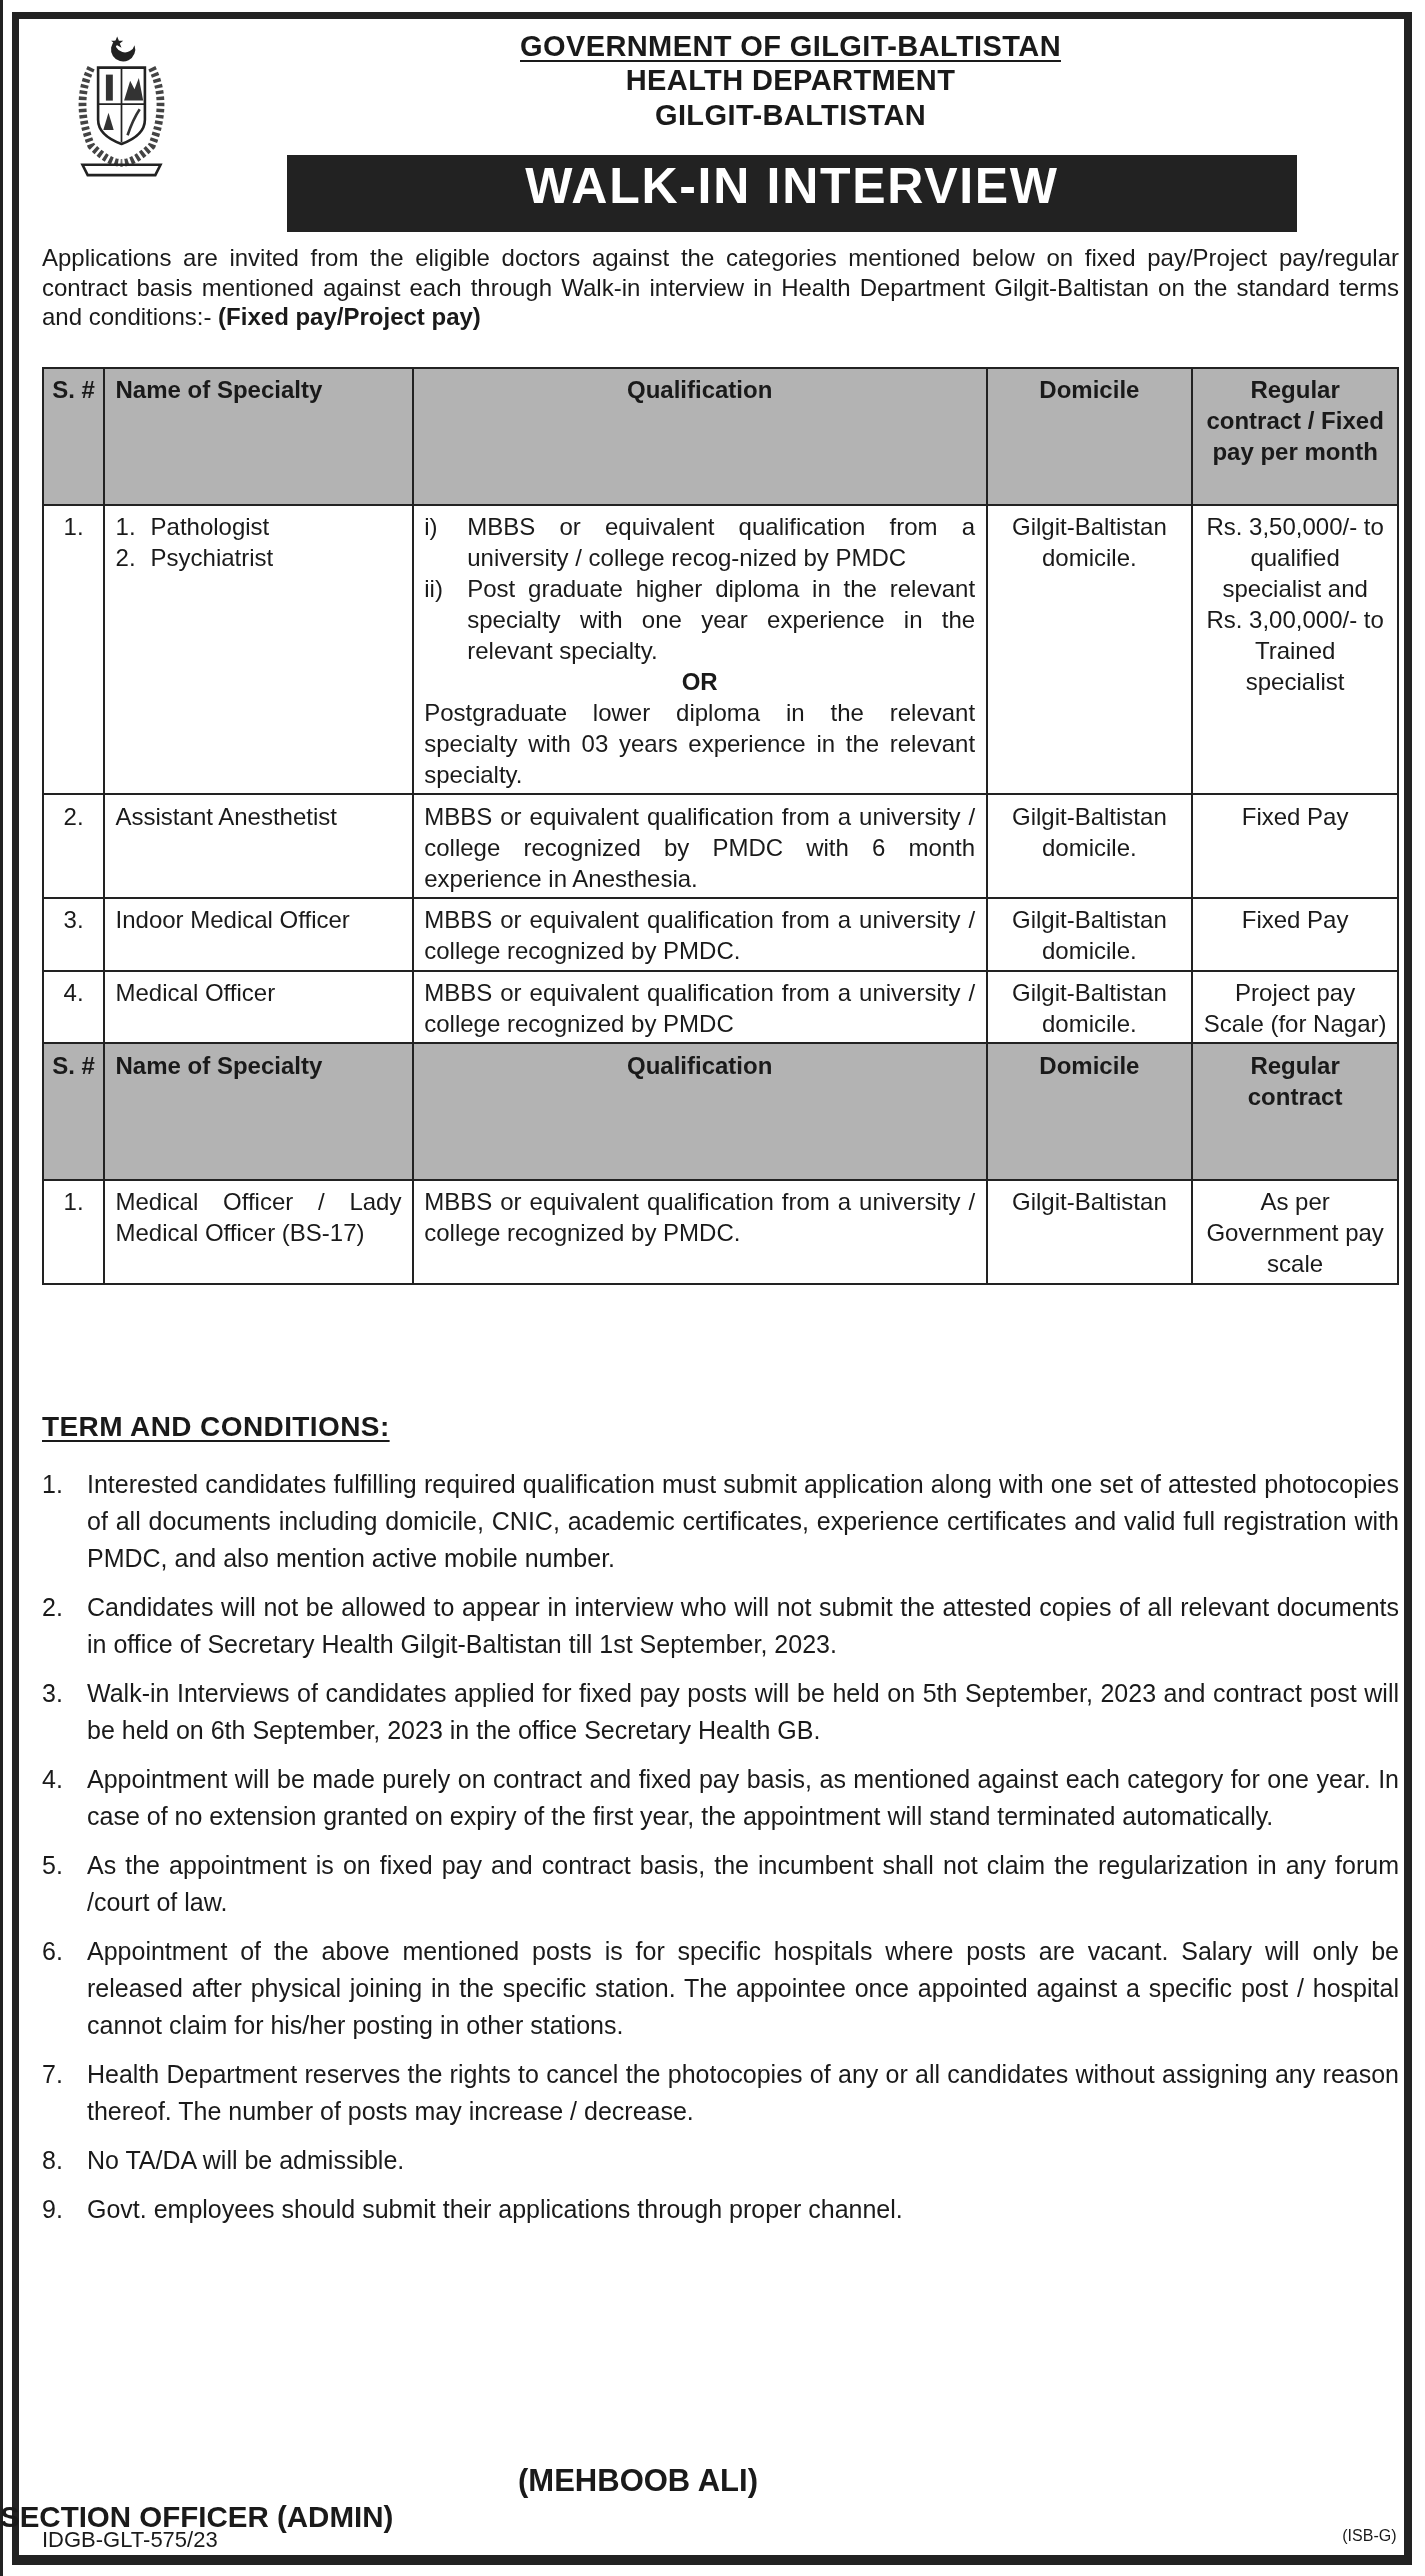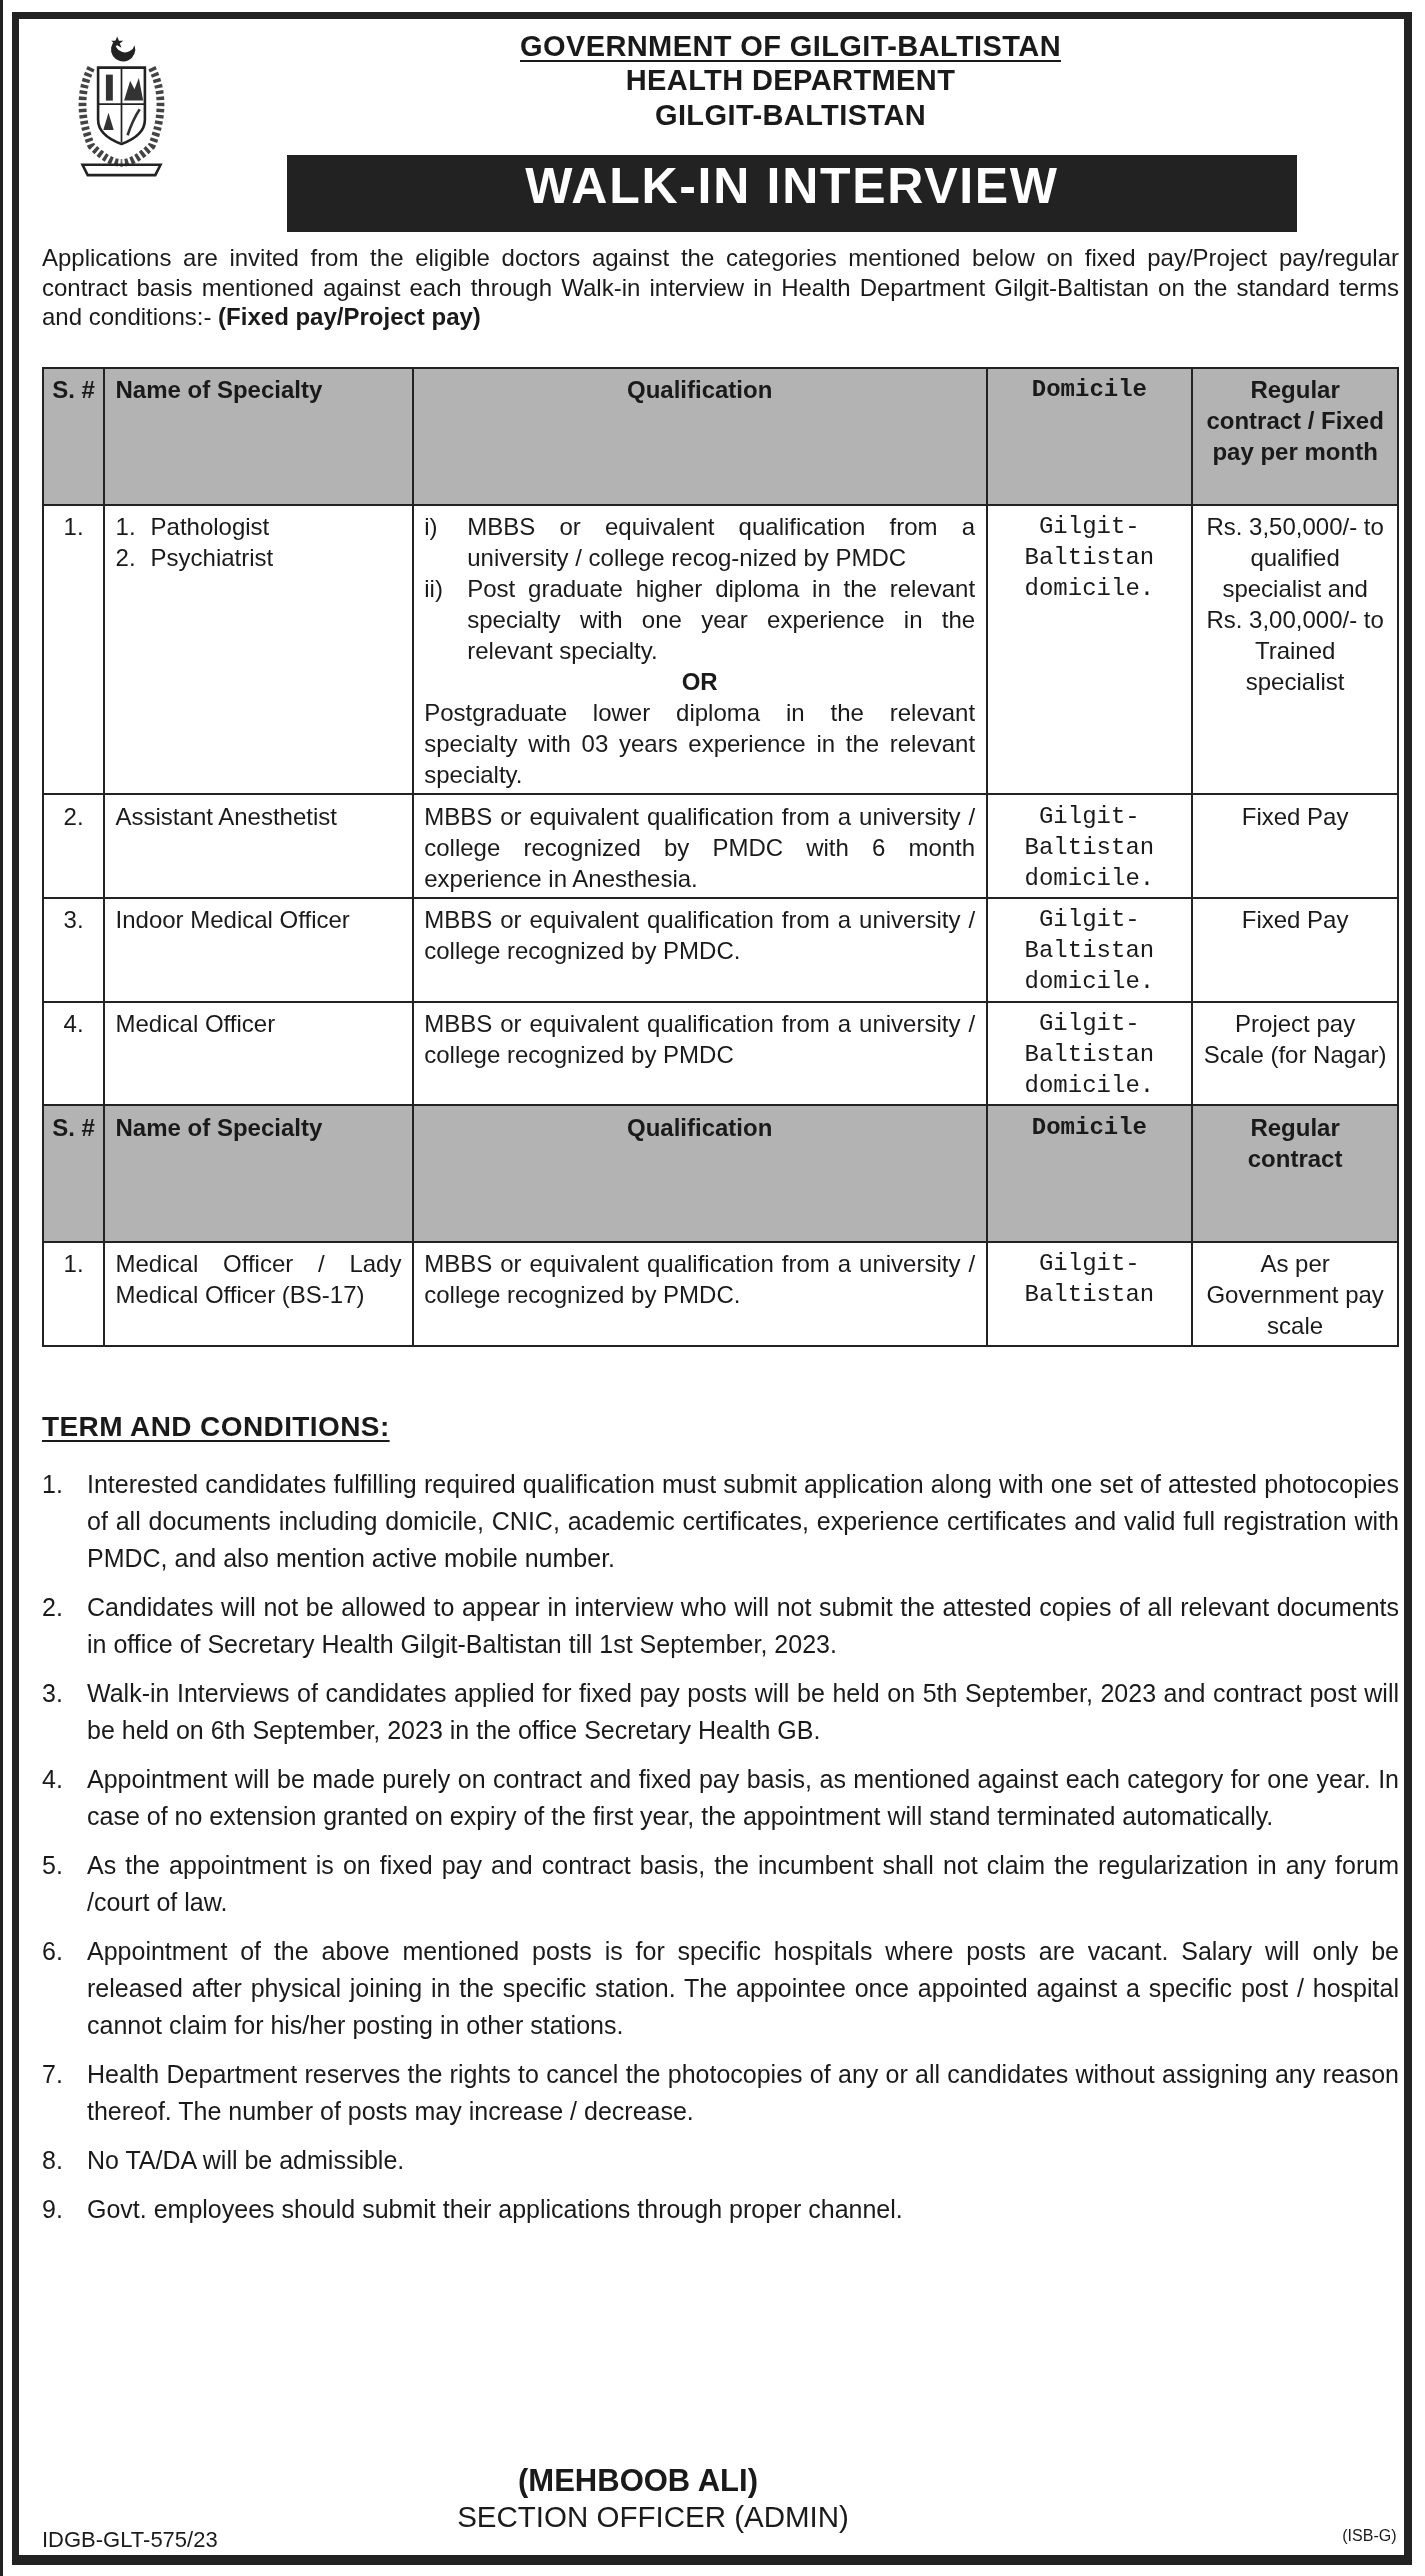--- a/index.html
+++ b/index.html
@@ -14,38 +14,38 @@
   .banner { position:absolute; left:287px; top:155px; width:1010px; height:77px; background:#222; color:#fff; font-weight:bold; font-size:50px; text-align:center; line-height:63px; letter-spacing:1.7px; }
   .intro { position:absolute; left:42px; top:243px; width:1357px; font-size:24px; line-height:29.5px; text-align:justify; }
   .intro b { font-weight:bold; }
   table { border-collapse:collapse; position:absolute; left:42px; width:1357px; font-size:24px; line-height:31px; }
   td, th { border:2.6px solid #222; vertical-align:top; padding:5.2px 10.4px 3.5px 10.4px; }
   th { background:#b3b3b3; font-weight:bold; text-align:center; }
   th.left { text-align:left; }
   .c1 { width:48px; text-align:center; padding-left:3.5px; padding-right:3.5px; }
   .c2 { width:265px; }
   .c3 { width:512px; text-align:justify; }
-  .c4 { width:169px; text-align:center;font-family:Liberation Mono, monospace; }
+  .c4 { width:169px; text-align:center; }
   .c5 { width:169px; text-align:center; }
   .t1 { top:367px; }
   .t1 th { height:126px; }
   .regularcap td { border-left:2.6px solid #222; border-right:2.6px solid #222; padding:5.2px 10.4px; font-weight:bold; }
   .qitem { display:flex; }
   .qnum { width:43px; flex:none; }
   .qtxt { flex:1; text-align:justify; }
   .or { text-align:center; font-weight:bold; }
   .olist { display:flex; }
   .olist .n { width:35px; }
   .terms-title { position:absolute; left:42px; top:1411px; font-weight:bold; font-size:28px; text-decoration:underline; text-underline-offset:4.3px; letter-spacing:0.4px; }
   .terms { position:absolute; left:42px; top:1466px; width:1357px; font-size:25px; line-height:37px; }
   .term { display:flex; margin-bottom:12px; }
   .term .n { width:45px; flex:none; }
   .term .tx { flex:1; text-align:justify; }
   .sign-name { position:absolute; left:0; width:1276px; top:2463px; text-align:center; font-weight:bold; font-size:31px; }
-  .sign-title { position:absolute; left:0; width:1306px; top:2500px; text-align:center; font-weight:normal; font-size:29.5px; }
+  .sign-title { position:absolute; left:0; width:1306px; top:2500px; font-weight:bold; font-size:29.5px; }
   .ref-left { position:absolute; left:42px; top:2527px; font-size:22px; }
   .ref-right { position:absolute; right:29.5px; top:2527px; font-size:16px; }
 </style>
 </head>
 <body>
 
 <div class="leftrule"></div>
 <div class="frame"></div>
 
 <div class="emblem">

